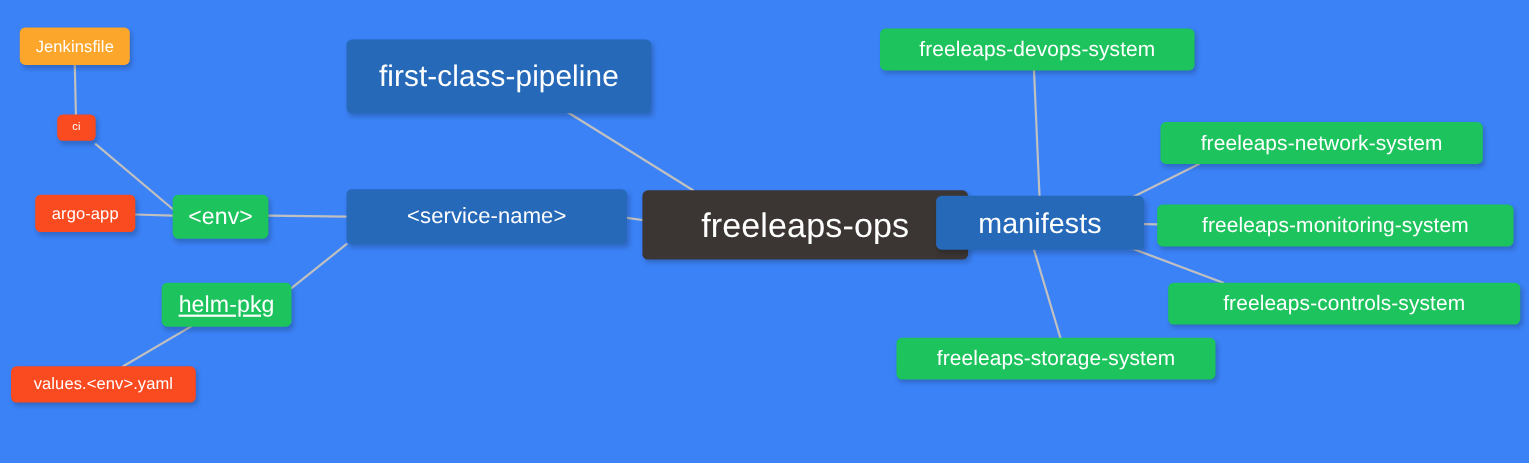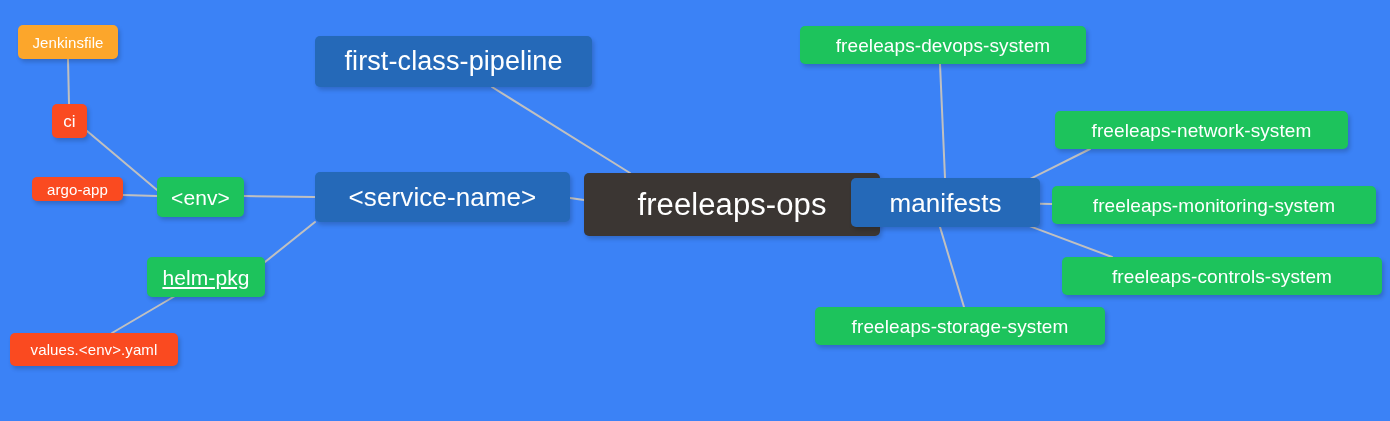--- a/index.html
+++ b/index.html
@@ -74,39 +74,39 @@
       <line x1="945" y1="178" x2="940" y2="64" stroke="#c0c0c0" stroke-width="2" stroke-linecap="round"></line>
       <line x1="1008" y1="190" x2="1090" y2="149" stroke="#c0c0c0" stroke-width="2" stroke-linecap="round"></line>
       <line x1="1008" y1="203" x2="1052" y2="204" stroke="#c0c0c0" stroke-width="2" stroke-linecap="round"></line>
       <line x1="1008" y1="218" x2="1112" y2="257" stroke="#c0c0c0" stroke-width="2" stroke-linecap="round"></line>
       <line x1="940" y1="227" x2="964" y2="307" stroke="#c0c0c0" stroke-width="2" stroke-linecap="round"></line>
     </svg>
   <div id="node-layer">
       <div class="node n-orange" style="left: 18px; top: 25px; width: 100px; height: 34px; font-size: 15px;">
         <span>Jenkinsfile</span>
       </div>
-      <div class="node n-red" style="left: 52px; top: 104px; width: 35px; height: 34px; font-size: 17px;">
+      <div class="node n-red" style="left: 52px; top: 104px; width: 35px; height: 24px; font-size: 10px;">
         <span>ci</span>
       </div>
-      <div class="node n-red" style="left: 32px; top: 177px; width: 91px; height: 24px; font-size: 15px;">
+      <div class="node n-red" style="left: 32px; top: 177px; width: 91px; height: 34px; font-size: 15px;">
         <span>argo-app</span>
       </div>
       <div class="node n-green" style="left: 157px; top: 177px; width: 87px; height: 40px; font-size: 21px;">
         <span>&lt;env&gt;</span>
       </div>
       <div class="node n-green" style="left: 147px; top: 257px; width: 118px; height: 40px; font-size: 21px; text-decoration: underline;">
         <span>helm-pkg</span>
       </div>
       <div class="node n-red" style="left: 10px; top: 333px; width: 168px; height: 33px; font-size: 15px;">
         <span>values.&lt;env&gt;.yaml</span>
       </div>
-      <div class="node n-blue" style="left: 315px; top: 172px; width: 255px; height: 50px; font-size: 26px;">
+      <div class="node n-blue" style="left: 315px; top: 172px; width: 255px; height: 50px; font-size: 20px;">
         <span>&lt;service-name&gt;</span>
       </div>
-      <div class="node n-blue" style="left: 315px; top: 36px; width: 277px; height: 51px; font-size: 27px;">
+      <div class="node n-blue" style="left: 315px; top: 36px; width: 277px; height: 67px; font-size: 27px;">
         <span>first-class-pipeline</span>
       </div>
       <div class="node n-root" style="left: 584px; top: 173px; width: 296px; height: 63px; font-size: 31px;">
         <span>freeleaps-ops</span>
       </div>
       <div class="node n-blue" style="left: 851px; top: 178px; width: 189px; height: 49px; font-size: 26px;">
         <span>manifests</span>
       </div>
       <div class="node n-green" style="left: 800px; top: 26px; width: 286px; height: 38px; font-size: 19px;">
         <span>freeleaps-devops-system</span>

